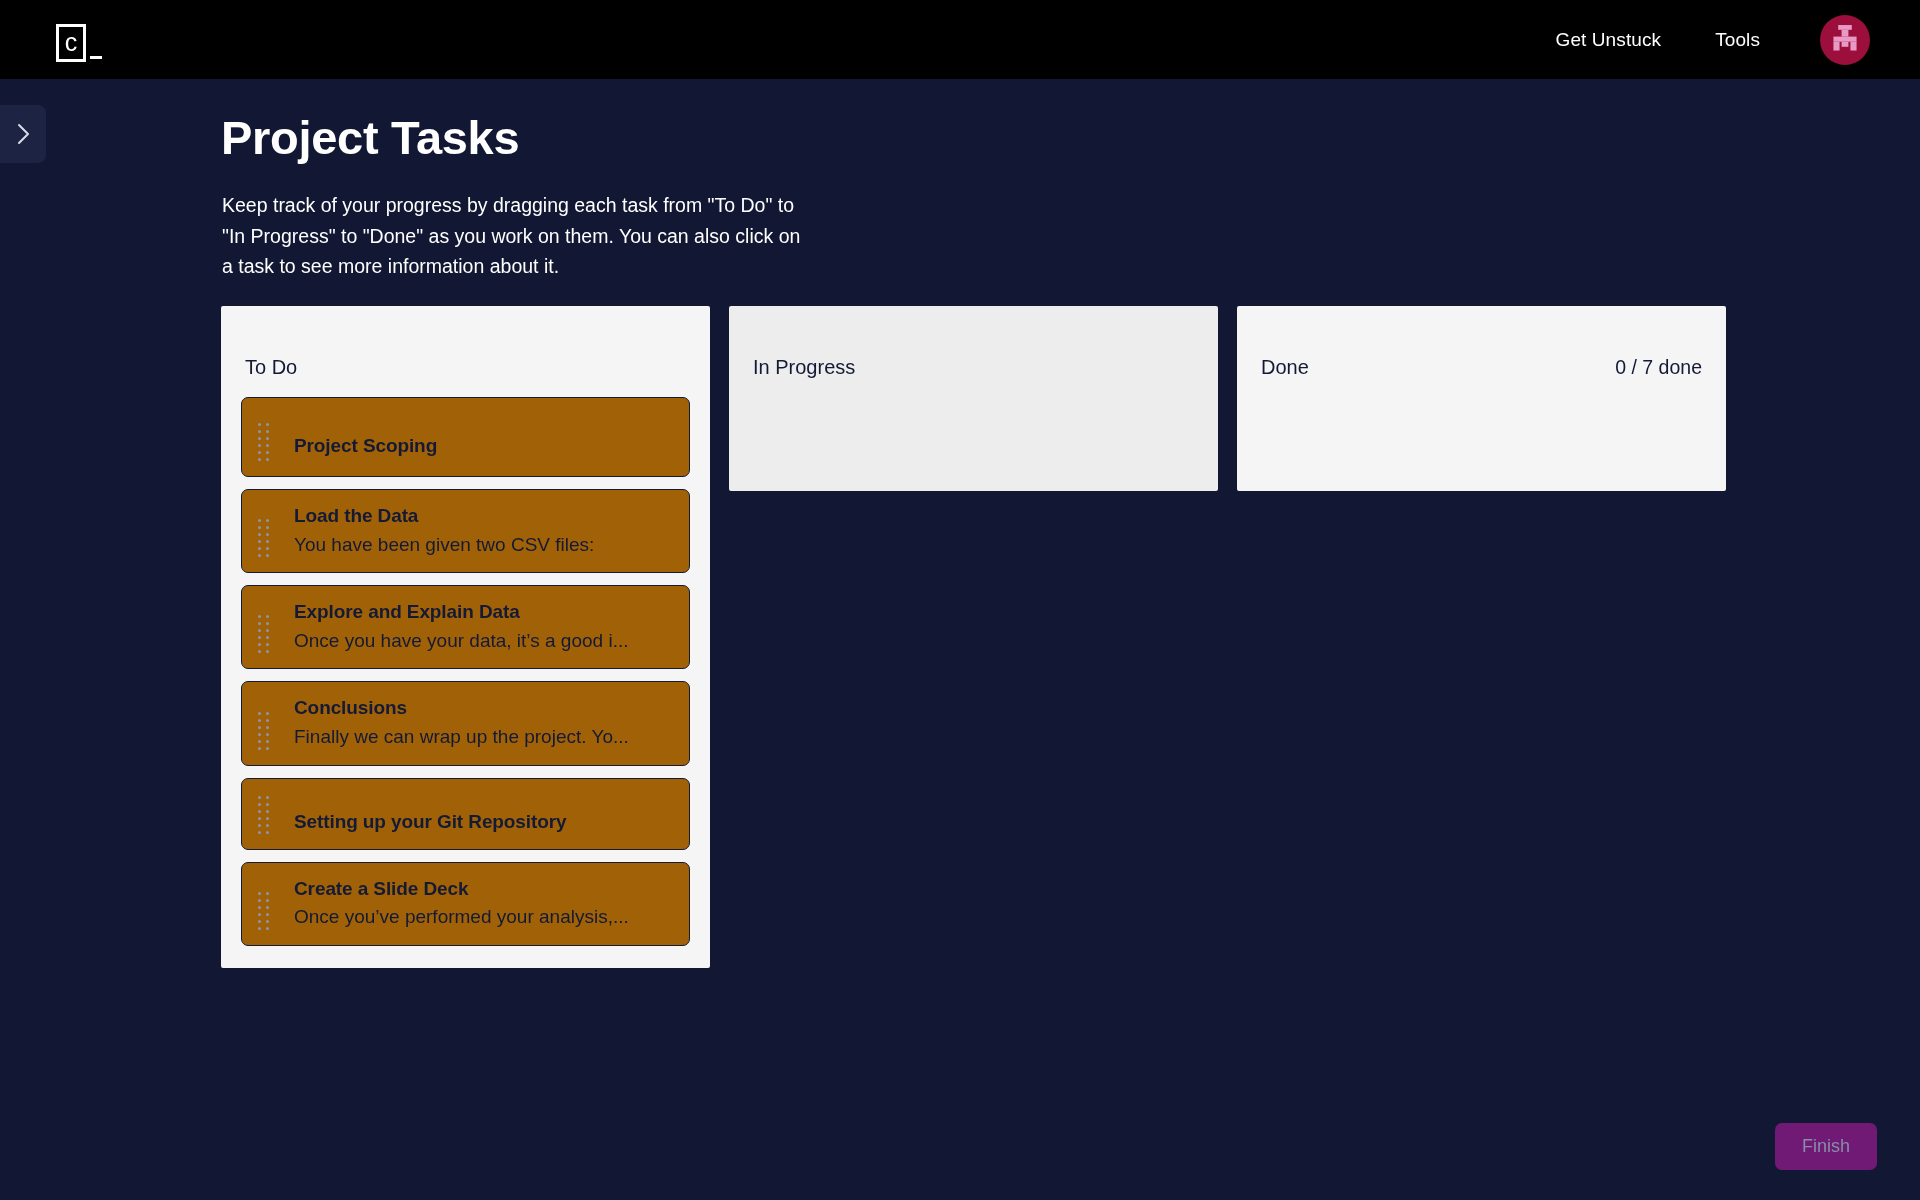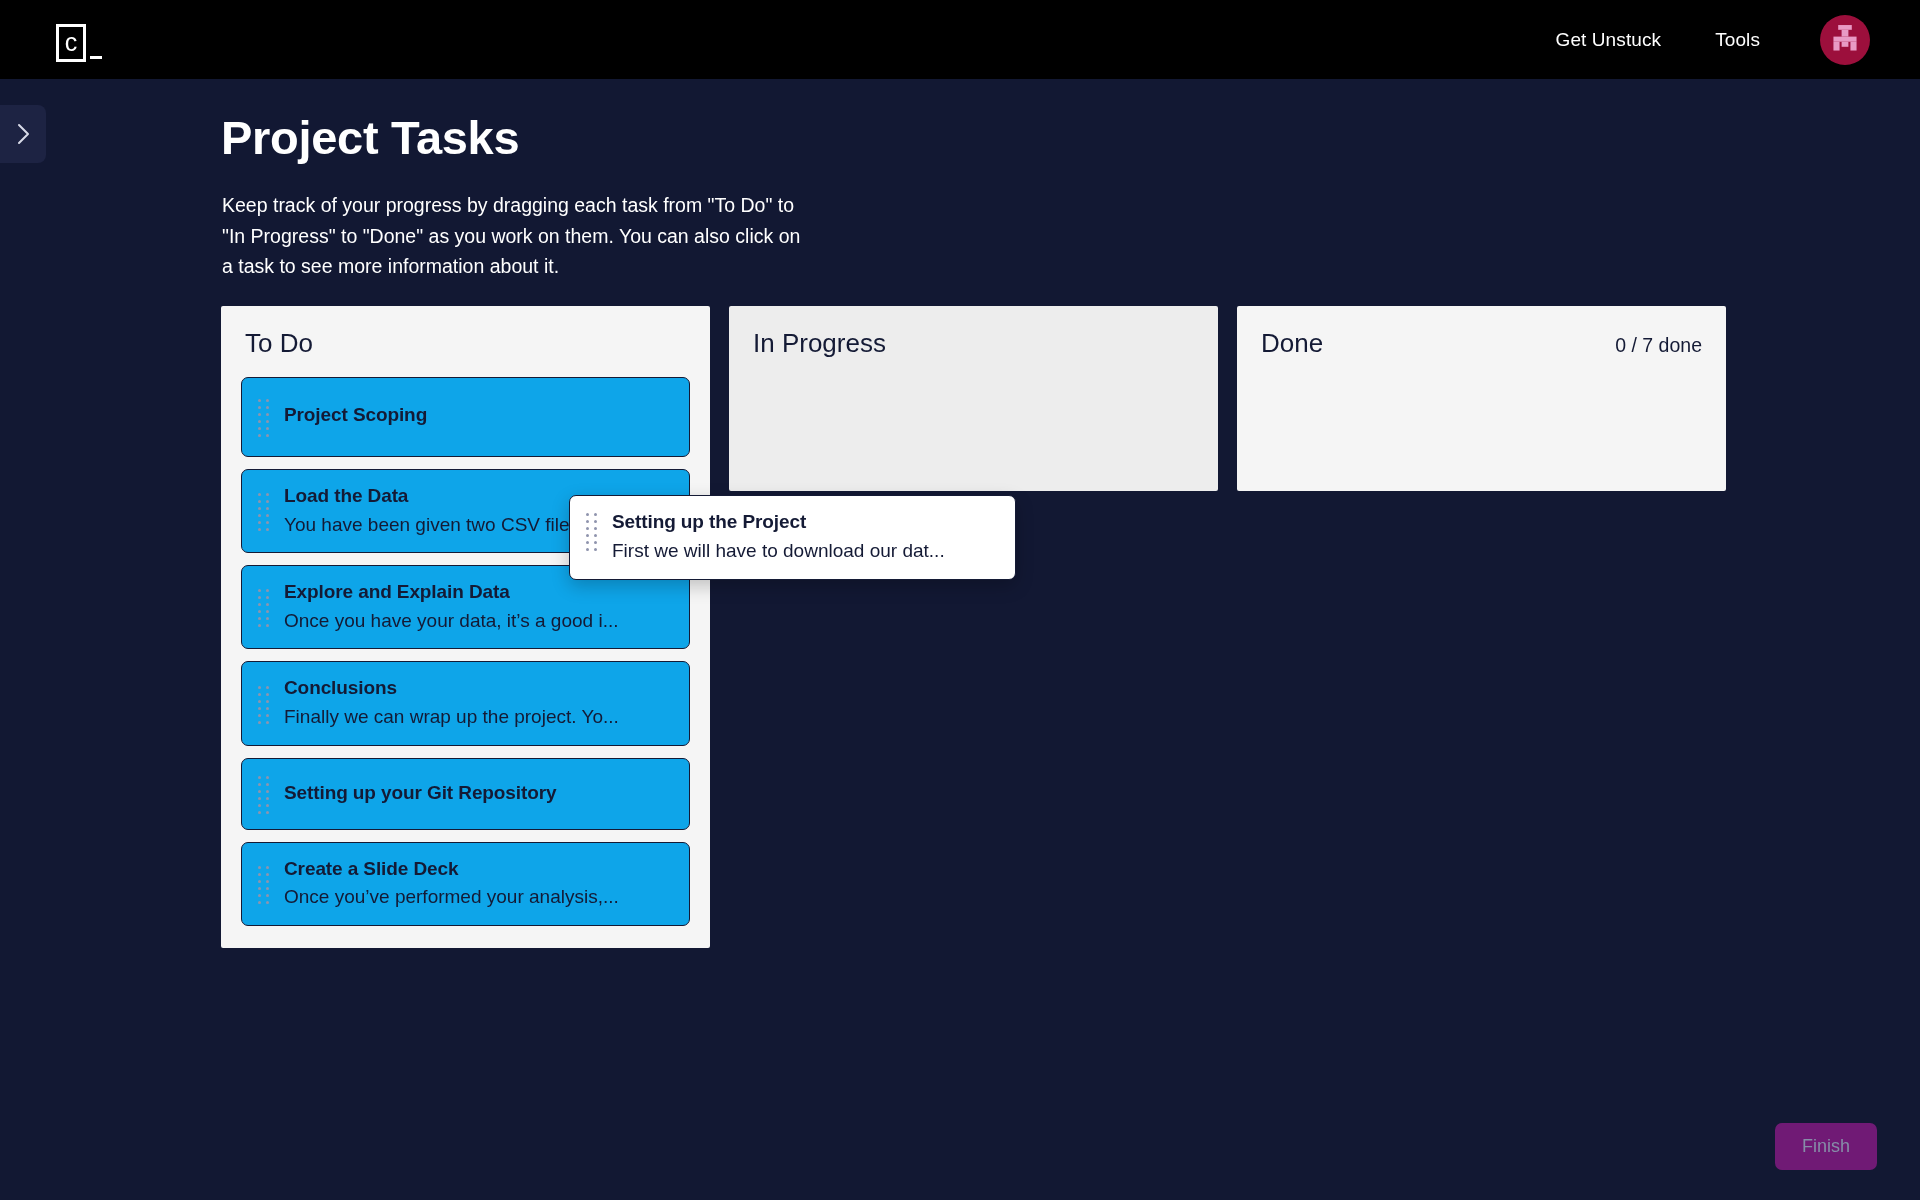--- a/index.html
+++ b/index.html
@@ -151,40 +151,41 @@
   .column.target  { background: #ededed; }
 
   .col-head {
     display: flex;
     align-items: baseline;
     justify-content: space-between;
     margin-bottom: 18px;
     padding: 0 4px;
   }
   .col-title {
-    font-size: 26px;
+    font-size: 20px;
     color: #141a35;
     font-weight: 400;
+    margin-top: 28px;
   }
   .col-count {
     font-size: 19.5px;
     color: #141a35;
     font-weight: 400;
   }
 
   .cards { display: flex; flex-direction: column; gap: 12px; }
 
   .card {
-    background: #0ea5e9;
+    background: #a16207;
     border: 1.6px solid #141a35;
     border-radius: 7px;
     padding: 13px 16px 14px 16px;
     display: flex;
-    align-items: center;
-    gap: 14px;
+    align-items: flex-end;
+    gap: 24px;
     min-height: 62px;
     cursor: grab;
   }
   .card.tall { min-height: 80px; }
 
   .drag-handle {
     flex: 0 0 auto;
     width: 12px;
     padding-top: 4px;
     display: grid;
@@ -443,36 +444,16 @@
     <div class="column light">
       <div class="col-head">
         <span class="col-title">Done</span>
         <span class="col-count">0 / 7 done</span>
       </div>
       <div class="cards"></div>
     </div>
 
   </section>
 
-  <div class="drag-ghost">
-    <span class="drag-handle">
-      <i></i>
-        <i></i>
-        <i></i>
-        <i></i>
-        <i></i>
-        <i></i>
-        <i></i>
-        <i></i>
-        <i></i>
-        <i></i>
-        <i></i>
-        <i></i>
-    </span>
-    <div class="card-body">
-      <div class="card-title">Setting up the Project</div>
-      <div class="card-desc">First we will have to download our dat...</div>
-    </div>
-  </div>
 
   <button class="finish-btn">Finish</button>
 
 </main>
 
 </body></html>

